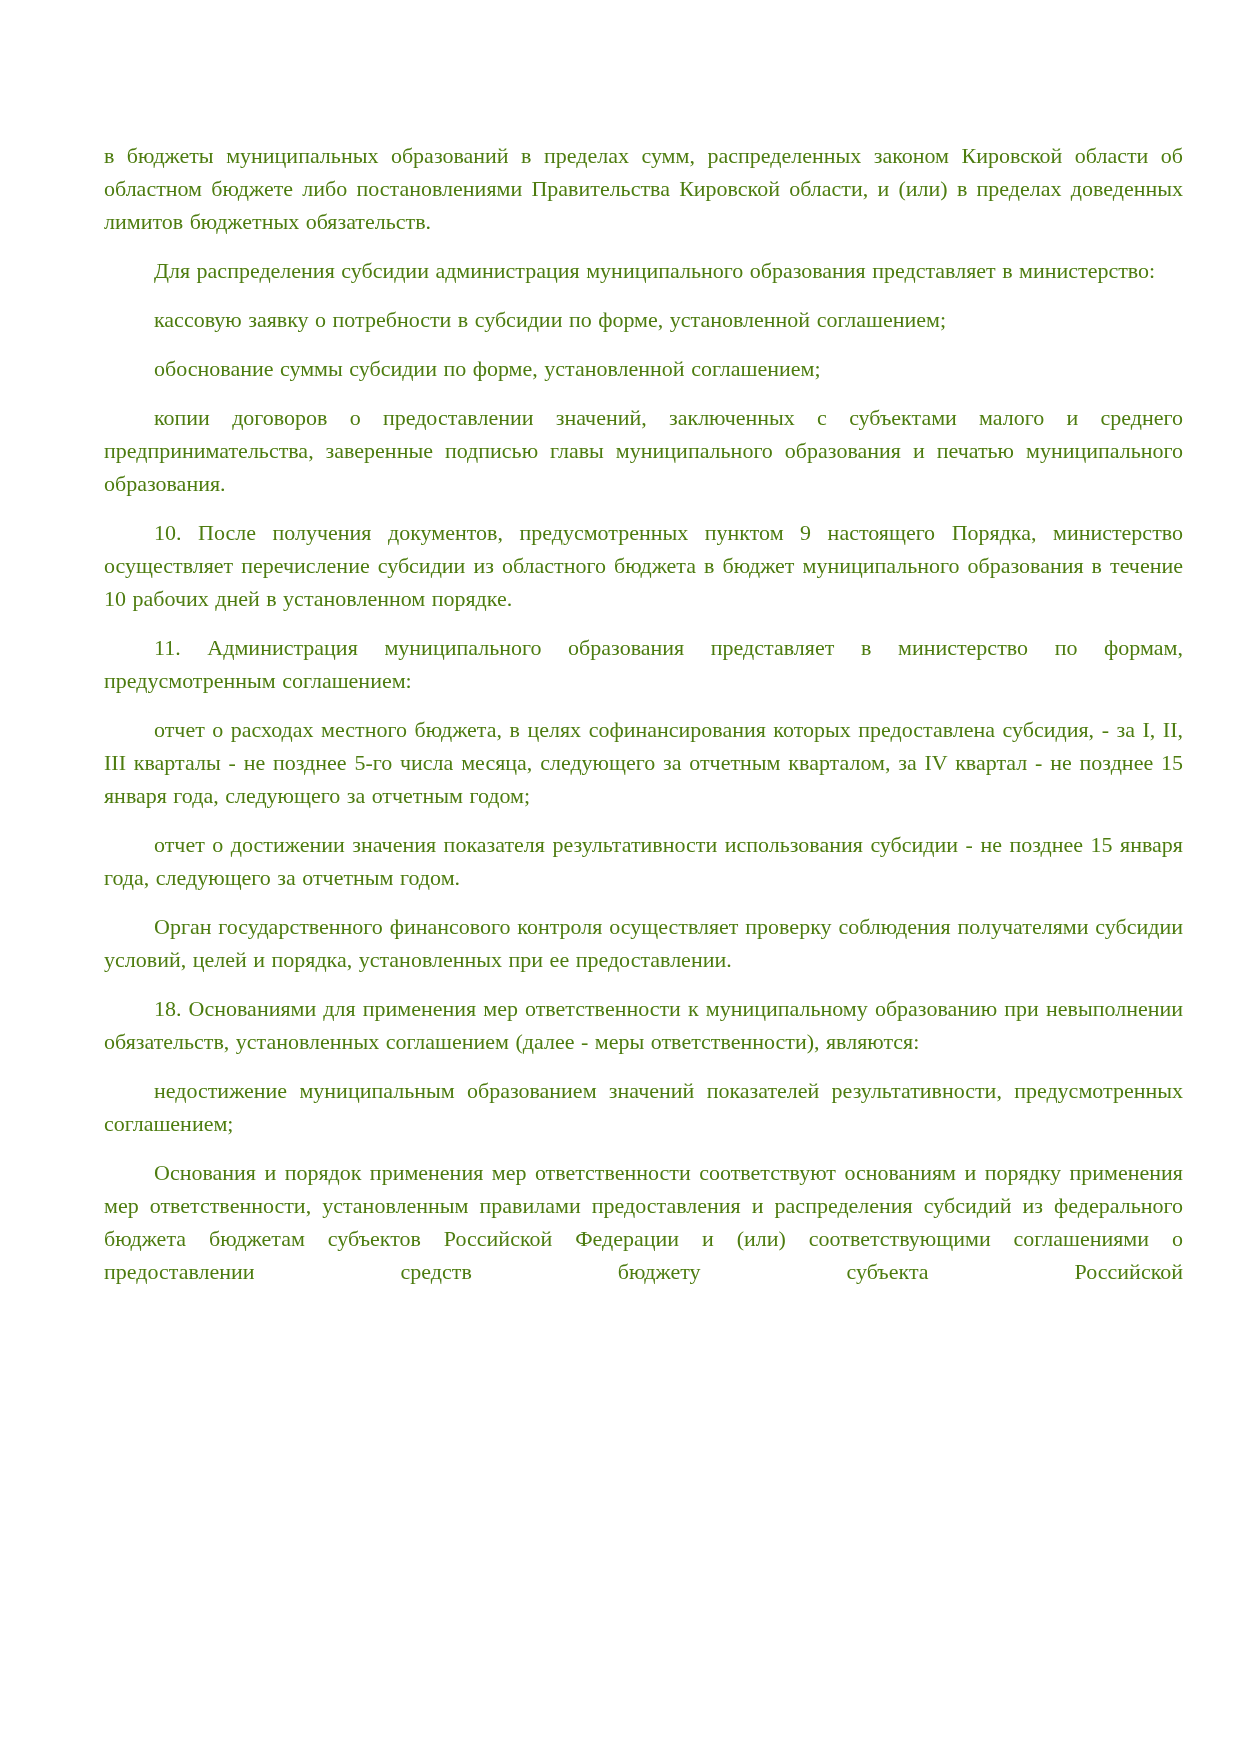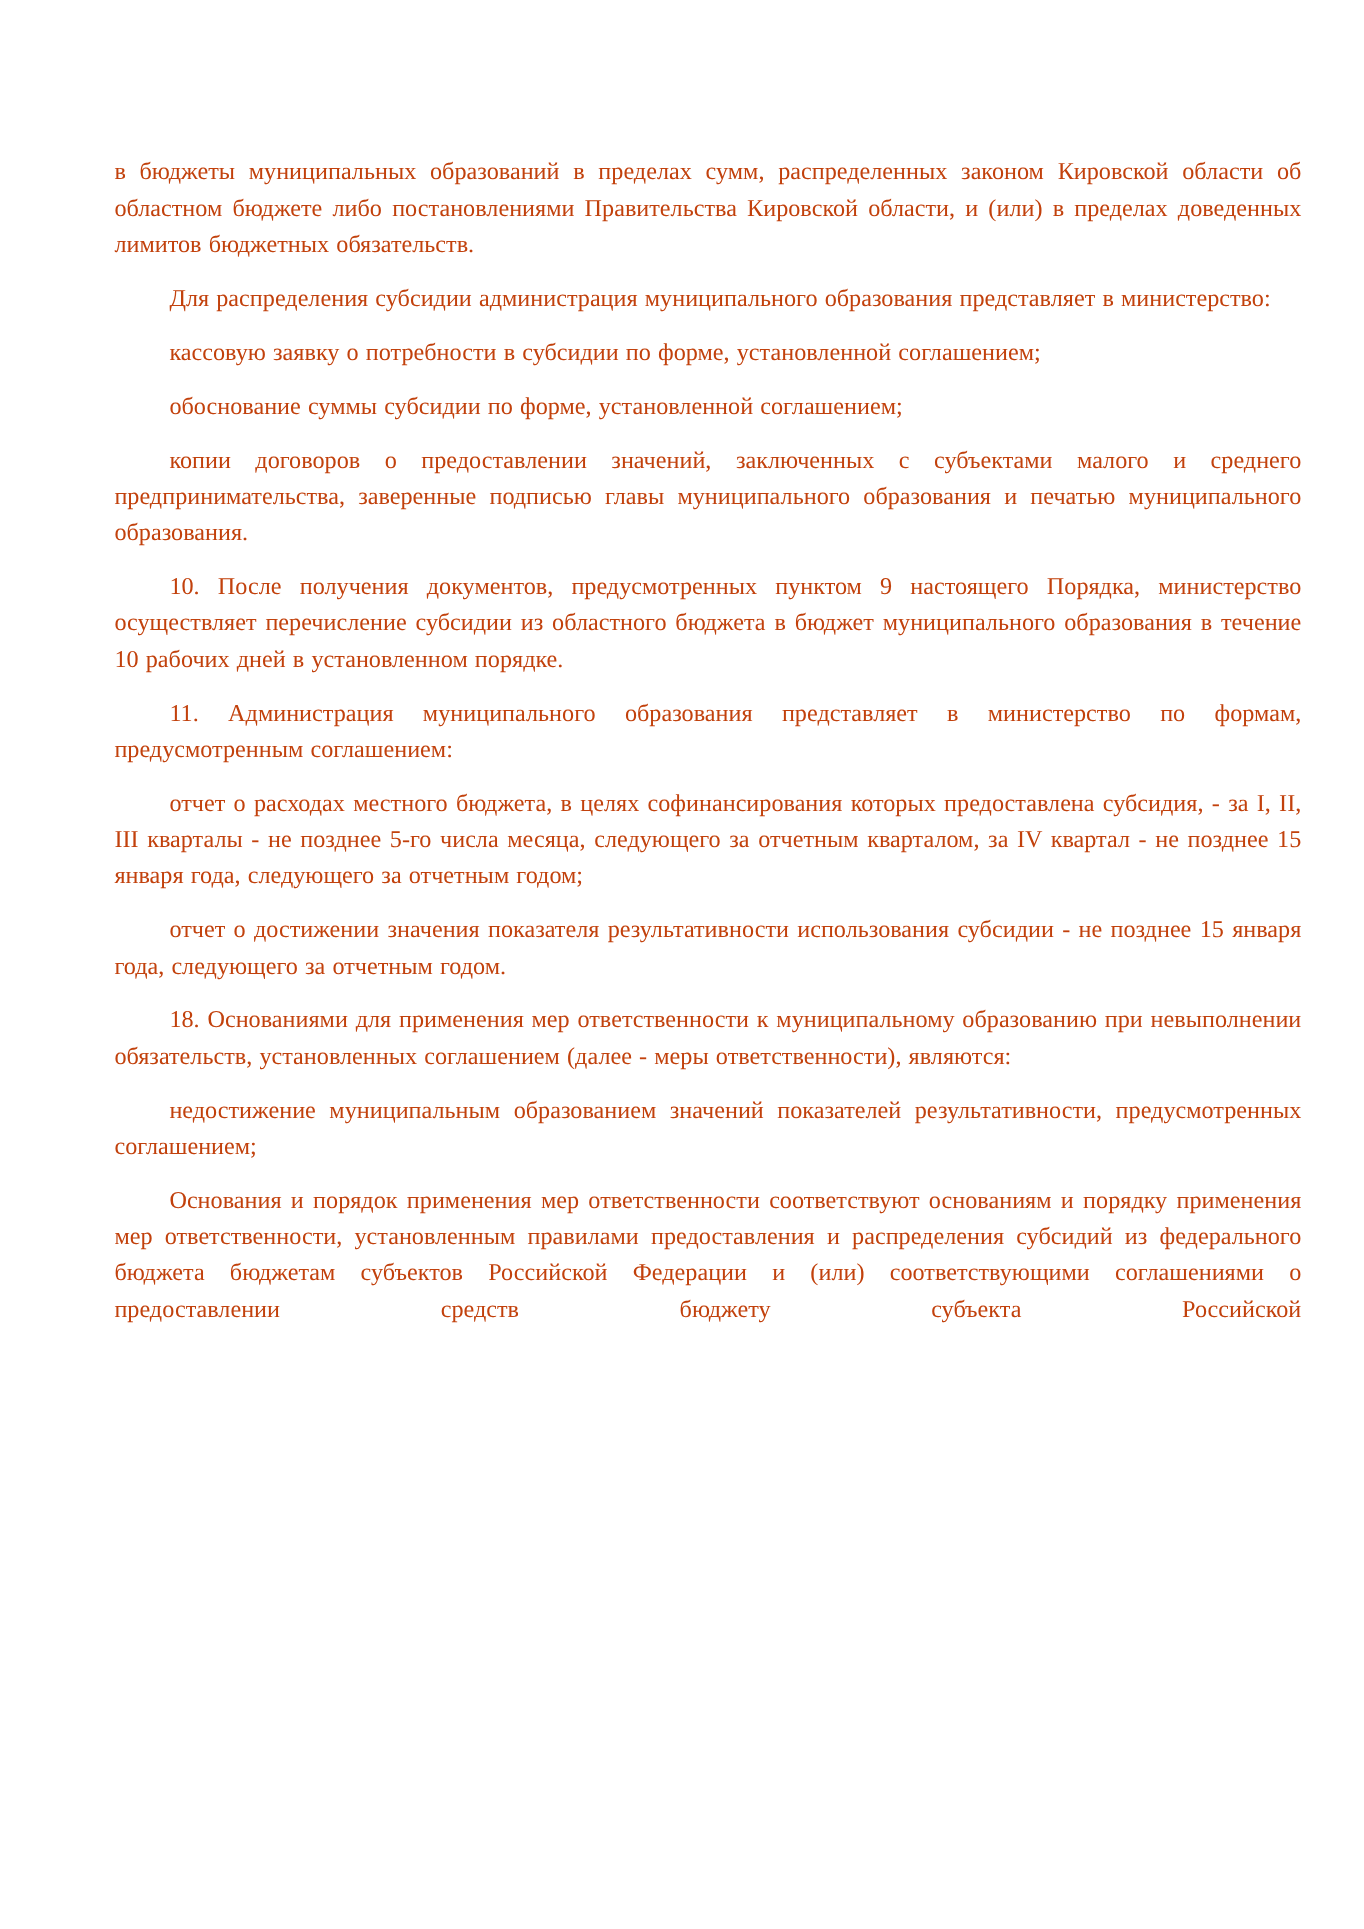--- a/index.html
+++ b/index.html
@@ -17,21 +17,21 @@
     width: 1240px;
     height: 1754px;
     padding: 139px 57px 0 104px;
     background: #ffffff;
   }
   .page p {
     margin: 0 0 16px 0;
     font-family: "Liberation Serif", "DejaVu Serif", serif;
     font-size: 22px;
     line-height: 33px;
-    color: #c2410c;
+    color: #4d7c0f;
     text-align: justify;
     text-indent: 50px;
     word-spacing: 1px;
   }
   .page p.no-indent {
     text-indent: 0;
   }
   .page p.continued {
     text-align-last: justify;
   }
@@ -42,16 +42,17 @@
 <div class="page">
   <p class="no-indent">в бюджеты муниципальных образований в пределах сумм, распределенных законом Кировской области об областном бюджете либо постановлениями Правительства Кировской области, и (или) в пределах доведенных лимитов бюджетных обязательств.</p>
   <p>Для распределения субсидии администрация муниципального образования представляет в министерство:</p>
   <p>кассовую заявку о потребности в субсидии по форме, установленной соглашением;</p>
   <p>обоснование суммы субсидии по форме, установленной соглашением;</p>
   <p>копии договоров о предоставлении значений, заключенных с субъектами малого и среднего предпринимательства, заверенные подписью главы муниципального образования и печатью муниципального образования.</p>
   <p>10. После получения документов, предусмотренных пунктом 9 настоящего Порядка, министерство осуществляет перечисление субсидии из областного бюджета в бюджет муниципального образования в течение 10 рабочих дней в установленном порядке.</p>
   <p>11. Администрация муниципального образования представляет в министерство по формам, предусмотренным соглашением:</p>
   <p>отчет о расходах местного бюджета, в целях софинансирования которых предоставлена субсидия, - за I, II, III кварталы - не позднее 5-го числа месяца, следующего за отчетным кварталом, за IV квартал - не позднее 15 января года, следующего за отчетным годом;</p>
   <p>отчет о достижении значения показателя результативности использования субсидии - не позднее 15 января года, следующего за отчетным годом.</p>
+  <p>Орган государственного финансового контроля осуществляет проверку соблюдения получателями субсидии условий, целей и порядка, установленных при ее предоставлении.</p>
   <p>18. Основаниями для применения мер ответственности к муниципальному образованию при невыполнении обязательств, установленных соглашением (далее - меры ответственности), являются:</p>
   <p>недостижение муниципальным образованием значений показателей результативности, предусмотренных соглашением;</p>
   <p class="continued">Основания и порядок применения мер ответственности соответствуют основаниям и порядку применения мер ответственности, установленным правилами предоставления и распределения субсидий из федерального бюджета бюджетам субъектов Российской Федерации и (или) соответствующими соглашениями о предоставлении средств бюджету субъекта Российской</p>
 </div>
 
 </body></html>

